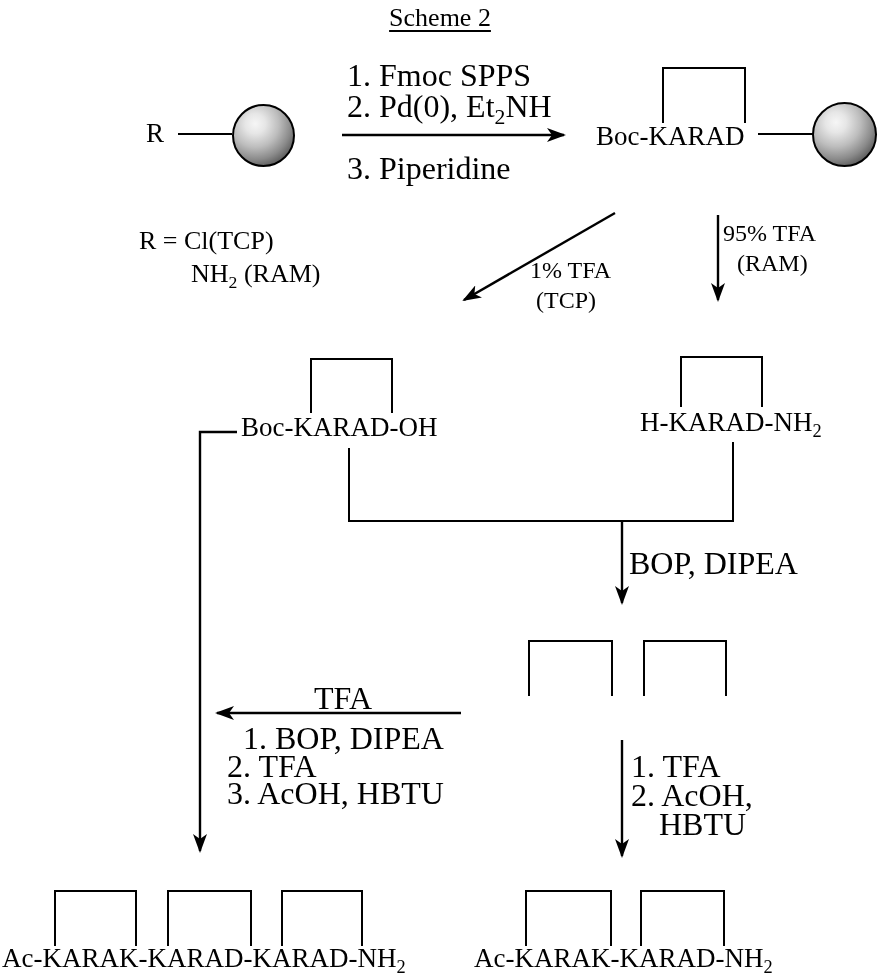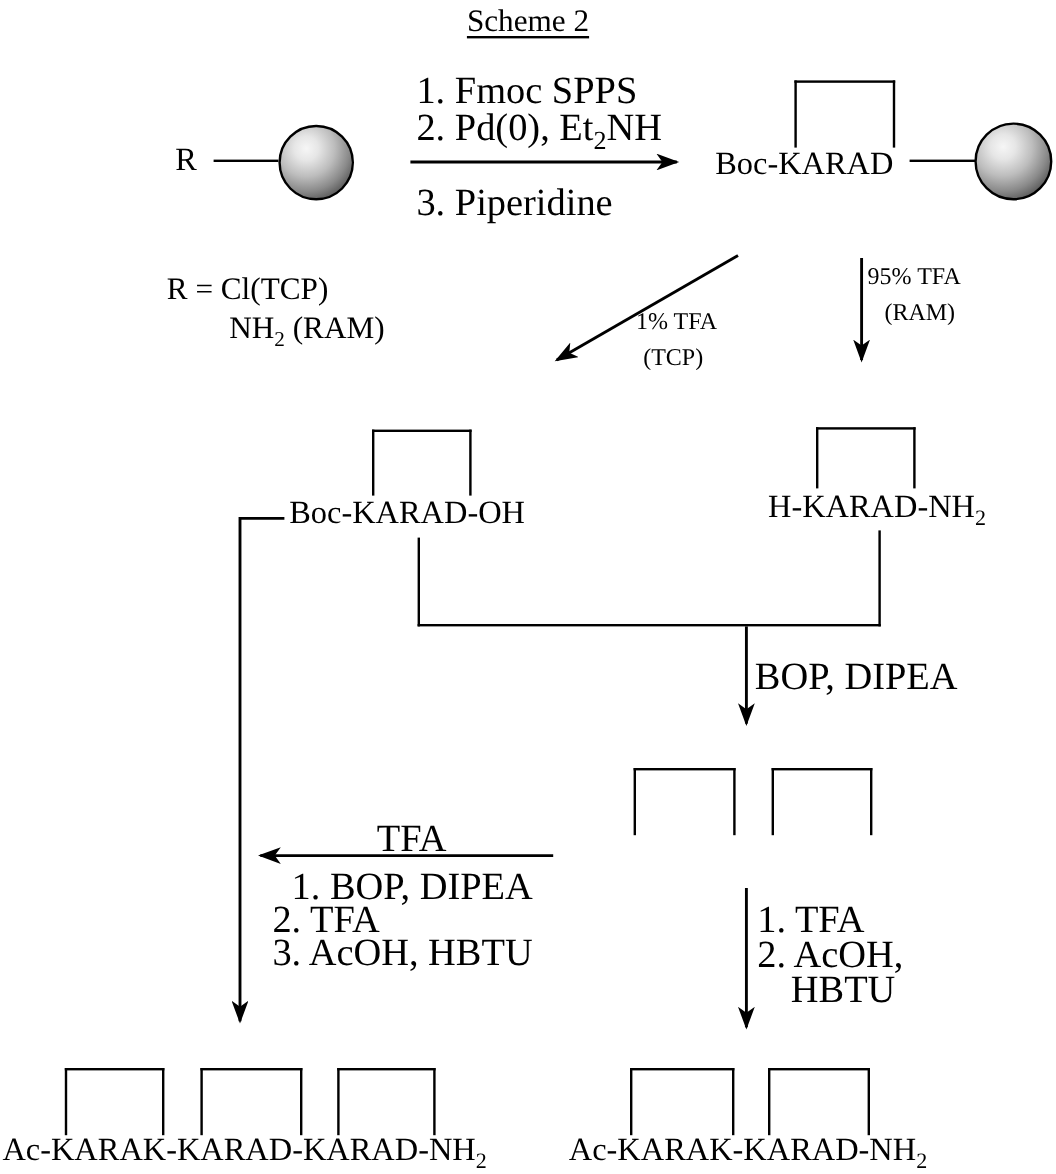--- a/index.html
+++ b/index.html
@@ -6,21 +6,21 @@
   html,body { margin:0; padding:0; background:#ffffff; }
   #canvas {
     position:relative; width:880px; height:978px; background:#ffffff;
     font-family:"Liberation Serif","DejaVu Serif",serif; color:var(--ink);
     overflow:hidden;
   }
   .txt { position:absolute; white-space:nowrap; color:var(--ink); line-height:1.12; }
   .f27 { font-size:27px; }
   .f26 { font-size:26px; }
   .f25 { font-size:32px; }
-  .f24 { font-size:20px; }
+  .f24 { font-size:24px; }
   sub { font-size:0.68em; }
   .title { left:0; top:3px; width:880px; text-align:center; font-size:26px; }
   .title span { text-decoration:underline; text-underline-offset:4px; }
   .hline { position:absolute; height:2px; background:var(--ink); }
   .vline { position:absolute; width:2px; background:var(--ink); }
   .bracket {
     position:absolute; border:2px solid var(--ink); border-bottom:none;
     box-sizing:border-box; background:transparent;
   }
   .bead {

